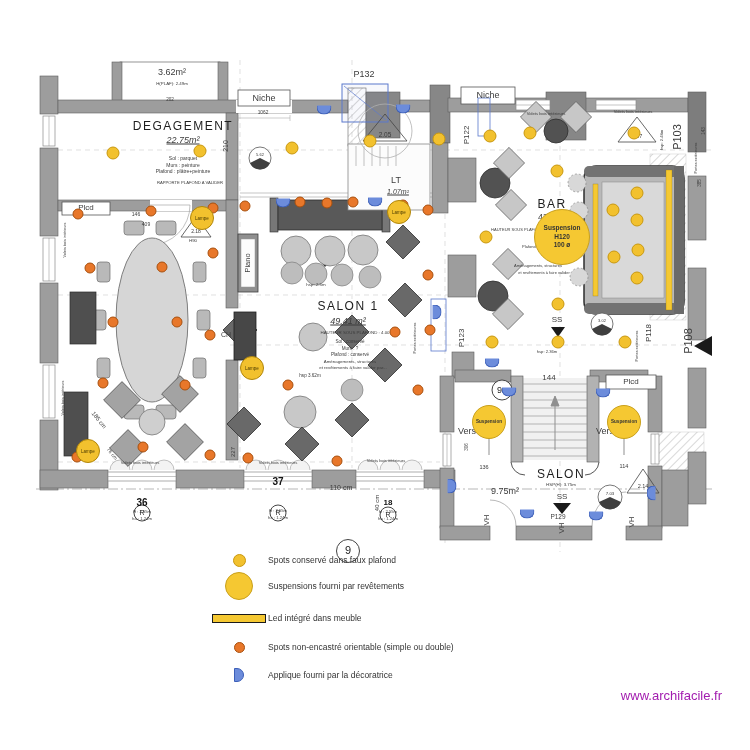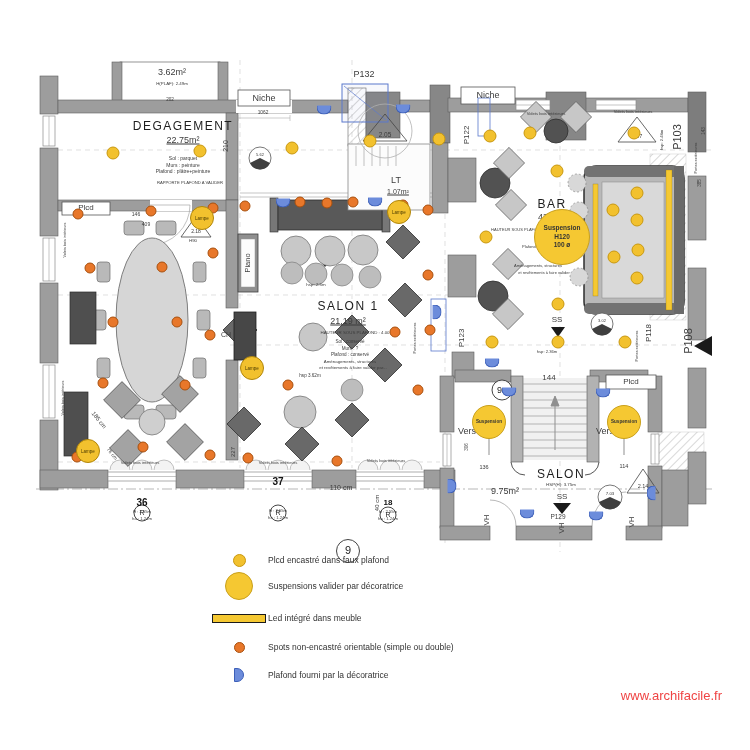--- a/index.html
+++ b/index.html
@@ -2,21 +2,21 @@
 <html><head>
 <meta charset="utf-8">
 <style>
   html,body{margin:0;padding:0;background:#fff;}
   #stage{position:relative;width:750px;height:750px;background:#ffffff;overflow:hidden;
          font-family:"Liberation Sans",sans-serif;}
   #plan-svg{position:absolute;left:0;top:0;}
   #plan-overlay{position:absolute;left:0;top:0;width:750px;height:750px;}
   .ann{position:absolute;white-space:nowrap;color:#3c3c3c;line-height:1;}
   .t{letter-spacing:1.5px;color:#1d1d1d;}
-  .u{text-decoration:underline;}
+  .u{text-decoration:underline;font-style:italic;}
   .b{font-weight:bold;color:#111;}
   .circ{border:1px solid #444;border-radius:50%;background:rgba(255,255,255,.88);
         text-align:center;color:#222;margin-top:24px;}
   .sym{position:absolute;transform:translate(-50%,-50%);}
   .spot-y{width:11px;height:11px;border-radius:50%;background:#F2C12E;border:1px solid #C9980F;}
   .spot-o{width:9px;height:9px;border-radius:50%;background:#E8772A;border:1px solid #A8500E;}
   .app-down{width:13px;height:8px;background:#6C8CDB;border:1px solid #3C5FB8;border-top:none;border-radius:0 0 7px 7px;}
   .app-right{width:8px;height:13px;background:#6C8CDB;border:1px solid #3C5FB8;border-left:none;border-radius:0 7px 7px 0;}
   .app-left{width:8px;height:13px;background:#6C8CDB;border:1px solid #3C5FB8;border-right:none;border-radius:7px 0 0 7px;}
   .lamp{width:22px;height:22px;border-radius:50%;background:#F2C12E;border:1px solid #B1860B;
@@ -24,21 +24,21 @@
   .susp{border-radius:50%;background:#F5C832;border:1px solid #C9A01C;display:flex;flex-direction:column;
         align-items:center;justify-content:center;color:#333;font-weight:bold;text-align:center;line-height:1.3;}
   .leg-row{position:absolute;left:210px;display:flex;align-items:center;height:30px;transform:translateY(-50%);}
   .leg-icon-wrap{width:58px;display:flex;justify-content:center;align-items:center;}
   .leg-label{font-size:8.5px;color:#333;}
   .li-spot{width:11px;height:11px;border-radius:50%;background:#F2C12E;border:1px solid #C9980F;}
   .li-susp{width:26px;height:26px;border-radius:50%;background:#F5C832;border:1px solid #C9A01C;}
   .li-led{width:52px;height:7px;background:#F5C832;border:1px solid #1a1a1a;}
   .li-orange{width:9px;height:9px;border-radius:50%;background:#E8772A;border:1px solid #A8500E;}
   .li-app{width:8px;height:12px;background:#6C8CDB;border:1px solid #3C5FB8;border-radius:0 7px 7px 0;}
-  #footer{position:absolute;right:28px;top:688px;font-size:13px;color:#ef4444;}
+  #footer{position:absolute;right:28px;top:688px;font-size:13px;color:#a21caf;}
 </style>
 </head>
 <body>
 
 <div id="stage">
 
 <svg id="plan-svg" width="750" height="750" viewBox="0 0 750 750">
   <defs>
     <pattern id="hatch" width="6" height="6" patternUnits="userSpaceOnUse" patternTransform="rotate(45)">
       <line x1="0" y1="0" x2="0" y2="6" stroke="#bdbdbd" stroke-width="1.2"></line>
@@ -376,21 +376,21 @@
       <div class="ann" style="font-size: 4.6px; left: 704px; top: 131px; transform: translate(-50%, -50%) rotate(-90deg);">143</div>
       <div class="ann" style="font-size: 3.8px; left: 697px; top: 158px; transform: translate(-50%, -50%) rotate(-90deg);">Portes extérieures</div>
       <div class="ann" style="font-size: 4.6px; left: 700px; top: 183px; transform: translate(-50%, -50%) rotate(-90deg);">385</div>
       <div class="ann t" style="font-size: 12px; left: 552px; top: 204px; transform: translate(-50%, -50%);">BAR</div>
       <div class="ann" style="font-size: 9px; left: 543px; top: 217px; transform: translate(-50%, -50%);">43</div>
       <div class="ann" style="font-size: 4px; left: 517px; top: 230px; transform: translate(-50%, -50%);">HAUTEUR SOUS PLAFOND</div>
       <div class="ann" style="font-size: 4px; left: 530px; top: 247px; transform: translate(-50%, -50%);">Plafond :</div>
       <div class="ann" style="font-size: 4px; left: 538px; top: 266px; transform: translate(-50%, -50%);">Aménagements, structures</div>
       <div class="ann" style="font-size: 4px; left: 544px; top: 273px; transform: translate(-50%, -50%);">et revêtements à faire valider</div>
       <div class="ann t" style="font-size: 12px; left: 348px; top: 306px; transform: translate(-50%, -50%);">SALON 1</div>
-      <div class="ann u" style="font-size: 9px; left: 348px; top: 321px; transform: translate(-50%, -50%);">21,19 m²</div>
+      <div class="ann u" style="font-size: 9px; left: 348px; top: 321px; transform: translate(-50%, -50%);">49,41 m²</div>
       <div class="ann" style="font-size: 4.4px; left: 355px; top: 333px; transform: translate(-50%, -50%);">HAUTEUR SOUS PLAFOND : 4.00</div>
       <div class="ann" style="font-size: 4.6px; left: 350px; top: 342px; transform: translate(-50%, -50%);">Sol : conservé</div>
       <div class="ann" style="font-size: 4.6px; left: 350px; top: 348.5px; transform: translate(-50%, -50%);">Murs : ?</div>
       <div class="ann" style="font-size: 4.6px; left: 350px; top: 355px; transform: translate(-50%, -50%);">Plafond : conservé</div>
       <div class="ann" style="font-size: 4.4px; left: 350px; top: 362px; transform: translate(-50%, -50%);">Aménagements, structures</div>
       <div class="ann" style="font-size: 4.4px; left: 353px; top: 368px; transform: translate(-50%, -50%);">et revêtements à faire valider par...</div>
       <div class="ann" style="font-size: 4.6px; left: 310px; top: 376px; transform: translate(-50%, -50%);">hsp 3.62m</div>
       <div class="ann" style="font-size: 4.4px; left: 316px; top: 285px; transform: translate(-50%, -50%);">hsp: 2.5m</div>
       <div class="ann" style="font-size: 7.5px; left: 248px; top: 263px; transform: translate(-50%, -50%) rotate(-90deg);">Piano</div>
       <div class="ann" style="font-size: 7px; left: 226px; top: 334px; transform: translate(-50%, -50%);">CH</div>
@@ -520,43 +520,43 @@
       <div class="sym susp" style="height: 32px; width: 32px; font-size: 4.6px; left: 624px; top: 422px; transform: translate(-50%, -50%);">
         <span>Suspension</span>
       </div>
     </div>
 
 <div id="legend">
       <div class="leg-row" style="top: 560px;">
         <div class="leg-icon-wrap">
           <div class="li-spot"></div>
         </div>
-        <span class="leg-label">Plcd encastré dans faux plafond</span>
+        <span class="leg-label">Spots conservé dans faux plafond</span>
       </div>
       <div class="leg-row" style="top: 586px;">
         <div class="leg-icon-wrap">
           <div class="li-susp"></div>
         </div>
-        <span class="leg-label">Suspensions valider par décoratrice</span>
+        <span class="leg-label">Suspensions fourni par revêtements</span>
       </div>
       <div class="leg-row" style="top: 618px;">
         <div class="leg-icon-wrap">
           <div class="li-led"></div>
         </div>
         <span class="leg-label">Led intégré dans meuble</span>
       </div>
       <div class="leg-row" style="top: 647px;">
         <div class="leg-icon-wrap">
           <div class="li-orange"></div>
         </div>
         <span class="leg-label">Spots non-encastré orientable (simple ou double)</span>
       </div>
       <div class="leg-row" style="top: 675px;">
         <div class="leg-icon-wrap">
           <div class="li-app"></div>
         </div>
-        <span class="leg-label">Plafond fourni par la décoratrice</span>
+        <span class="leg-label">Applique fourni par la décoratrice</span>
       </div>
     </div>
 
 <div id="footer">www.archifacile.fr</div>
 
 </div>
 
 </body></html>

